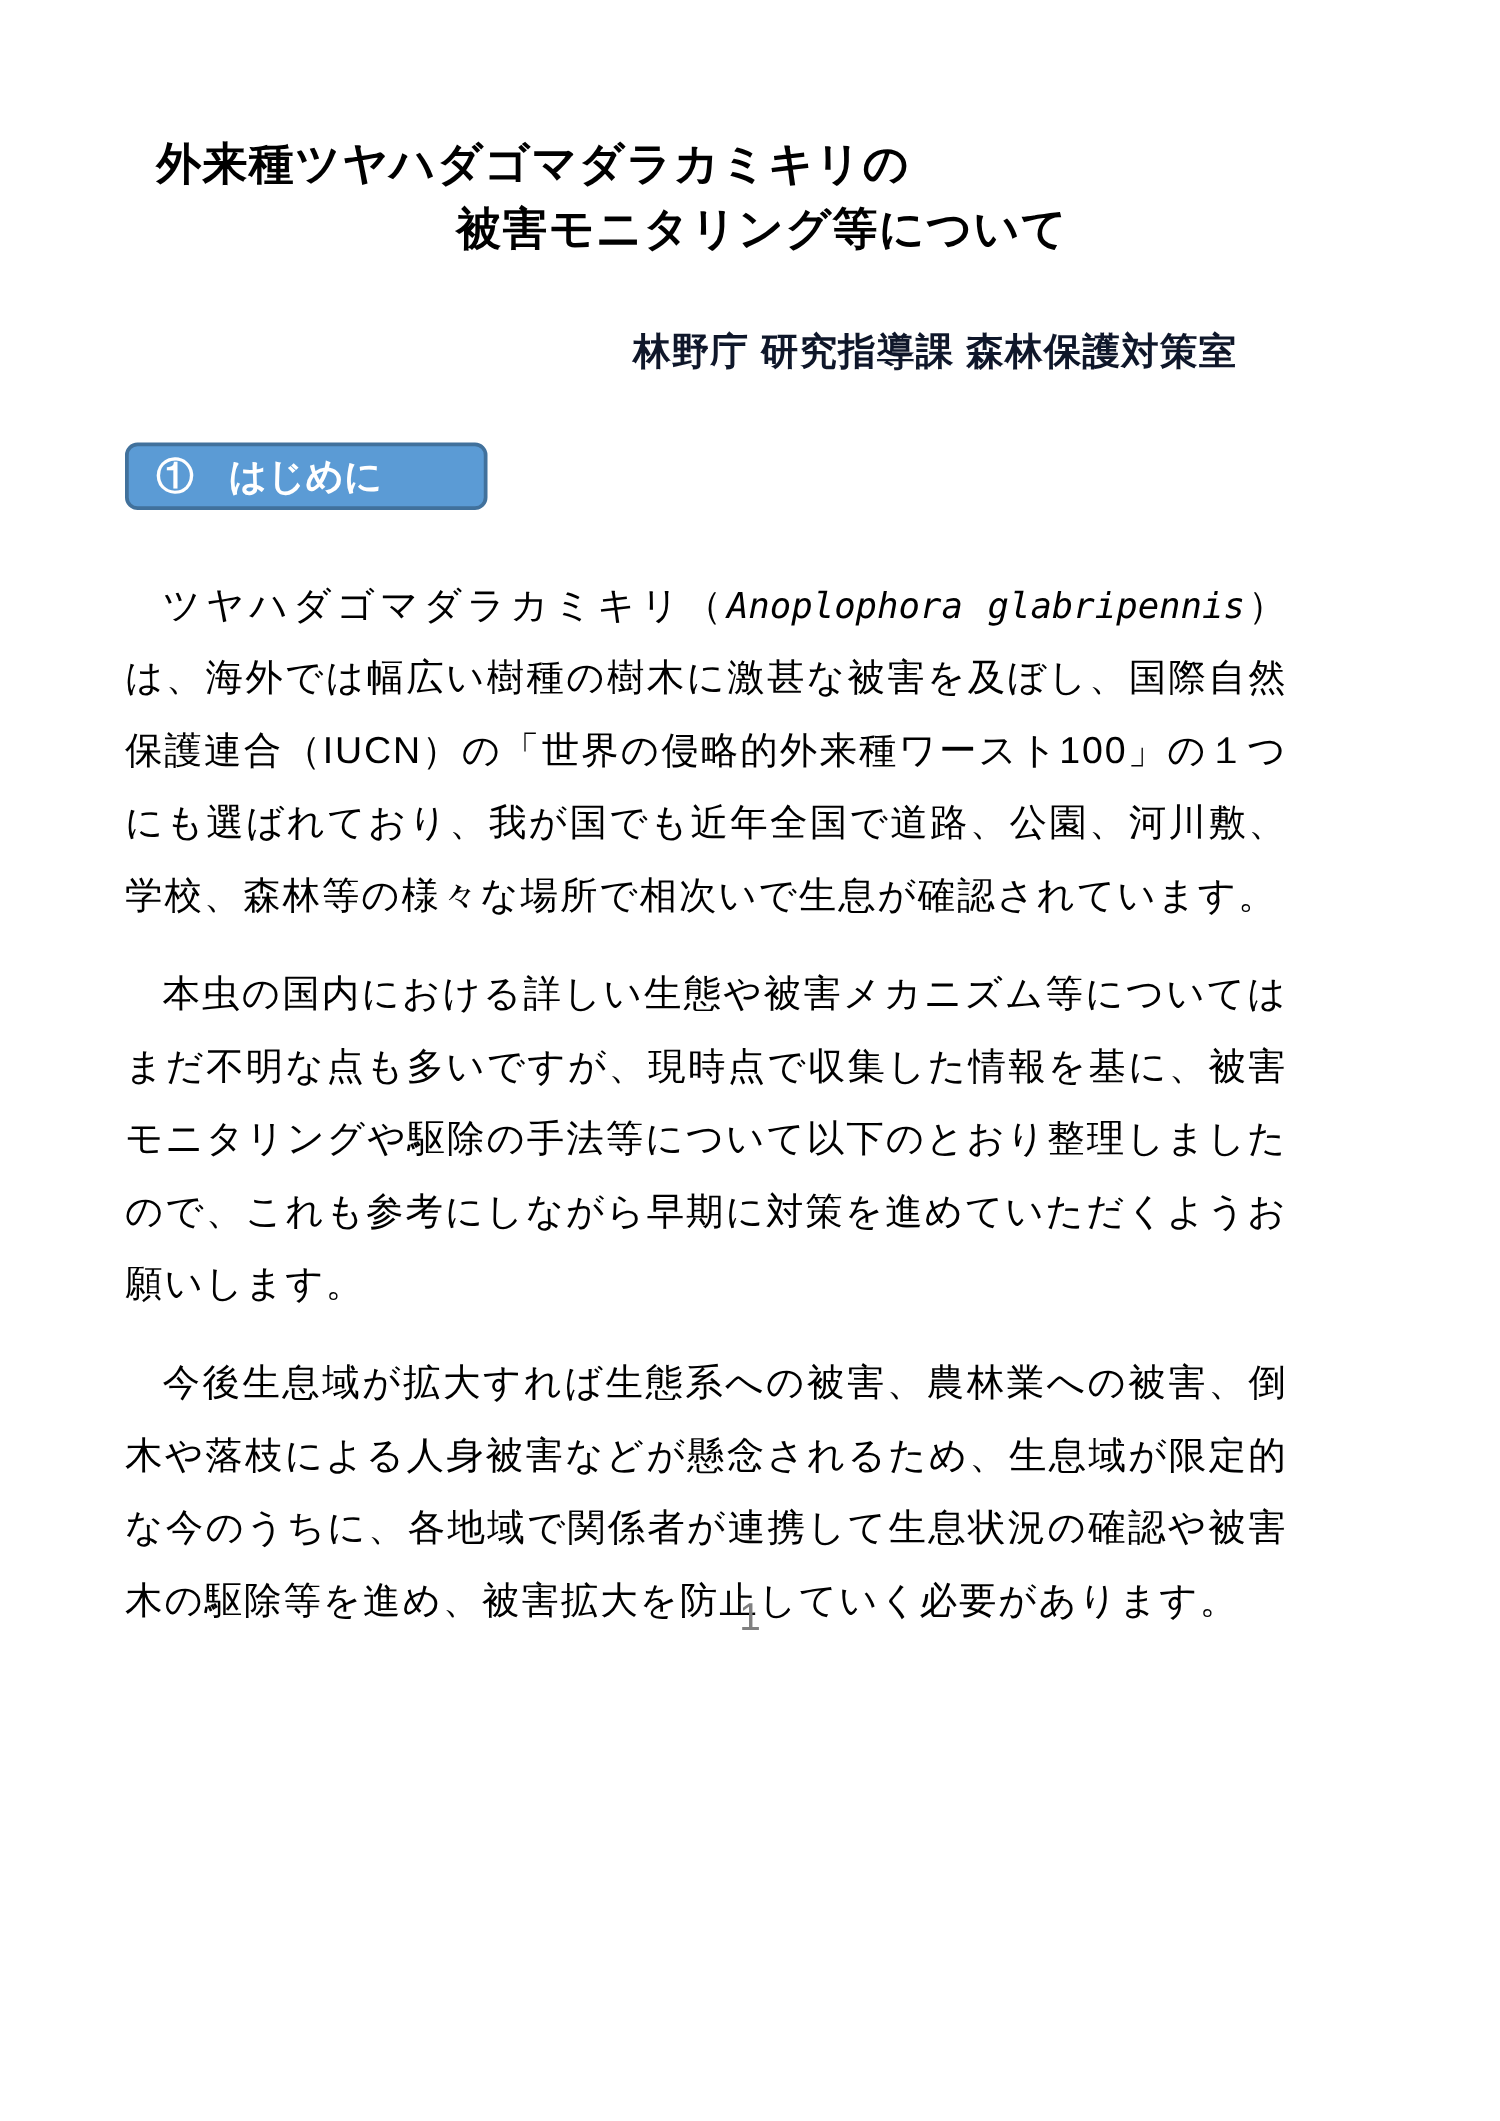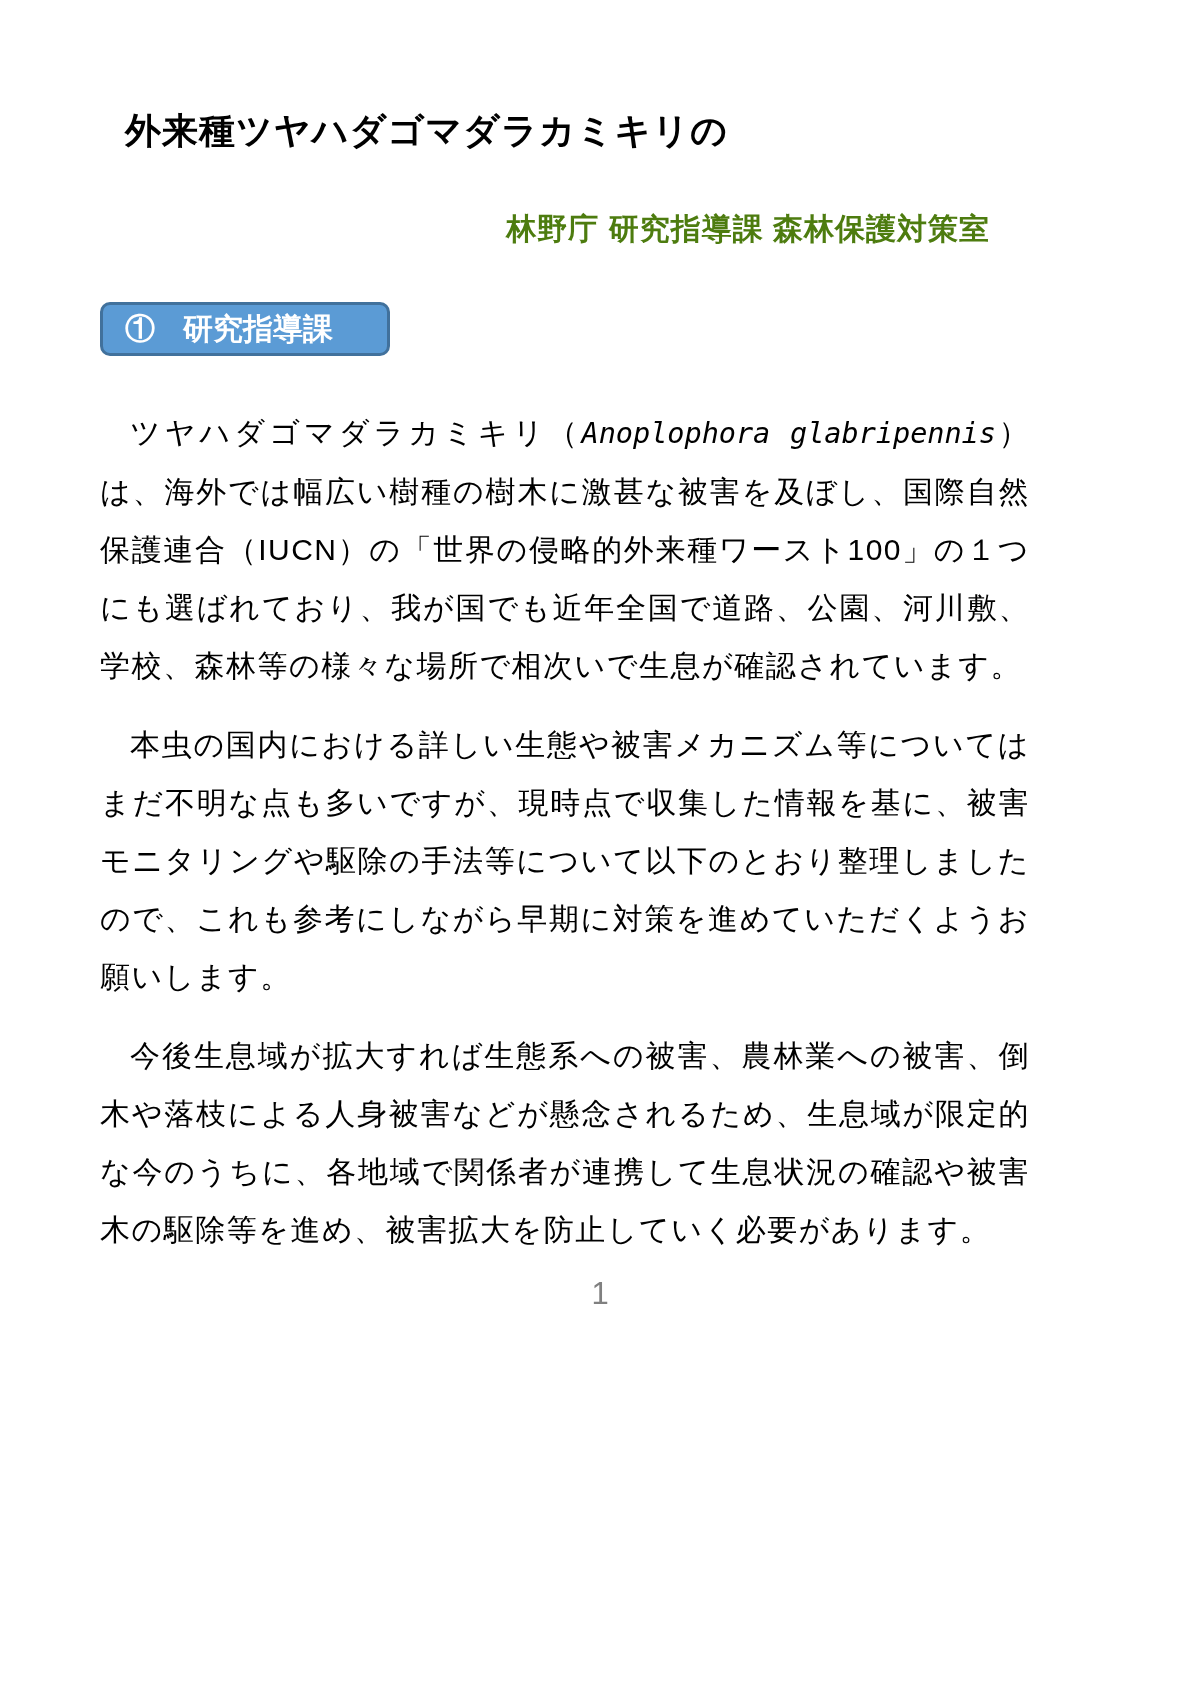--- a/index.html
+++ b/index.html
@@ -30,21 +30,21 @@
     display: block;
     padding-left: 240px;
   }
   .author {
     margin-top: 52px;
     text-align: right;
     padding-right: 40px;
     font-size: 30px;
     font-weight: 600;
     letter-spacing: 1px;
-    color: #4d7c0f;
+    color: #0f172a;
   }
   .section-box {
     margin-top: 52px;
     width: 290px;
     height: 54px;
     box-sizing: border-box;
     background: #5b9bd5;
     border: 3px solid #41719c;
     border-radius: 10px;
     display: flex;
@@ -87,27 +87,28 @@
     font-weight: 400;
   }
 </style>
 </head>
 <body>
 
 <div class="page">
 
   <h1 class="title">
     <span class="title-line1">外来種ツヤハダゴマダラカミキリの</span>
+    <span class="title-line2">被害モニタリング等について</span>
   </h1>
 
   <div class="author">林野庁 研究指導課 森林保護対策室</div>
 
   <div class="section-box">
     <span class="section-number">①</span>
-    <span class="section-label">研究指導課</span>
+    <span class="section-label">はじめに</span>
   </div>
 
   <div class="content">
 
     <p class="para"><span>ツヤハダゴマダラカミキリ（</span><span class="latin">Anoplophora glabripennis</span><span>）は、海外では幅広い樹種の樹木に激甚な被害を及ぼし、国際自然保護連合（IUCN）の「世界の侵略的外来種ワースト100」の１つにも選ばれており、我が国でも近年全国で道路、公園、河川敷、学校、森林等の様々な場所で相次いで生息が確認されています。</span></p>
 
     <p class="para">本虫の国内における詳しい生態や被害メカニズム等についてはまだ不明な点も多いですが、現時点で収集した情報を基に、被害モニタリングや駆除の手法等について以下のとおり整理しましたので、これも参考にしながら早期に対策を進めていただくようお願いします。</p>
 
     <p class="para">今後生息域が拡大すれば生態系への被害、農林業への被害、倒木や落枝による人身被害などが懸念されるため、生息域が限定的な今のうちに、各地域で関係者が連携して生息状況の確認や被害木の駆除等を進め、被害拡大を防止していく必要があります。</p>
 

